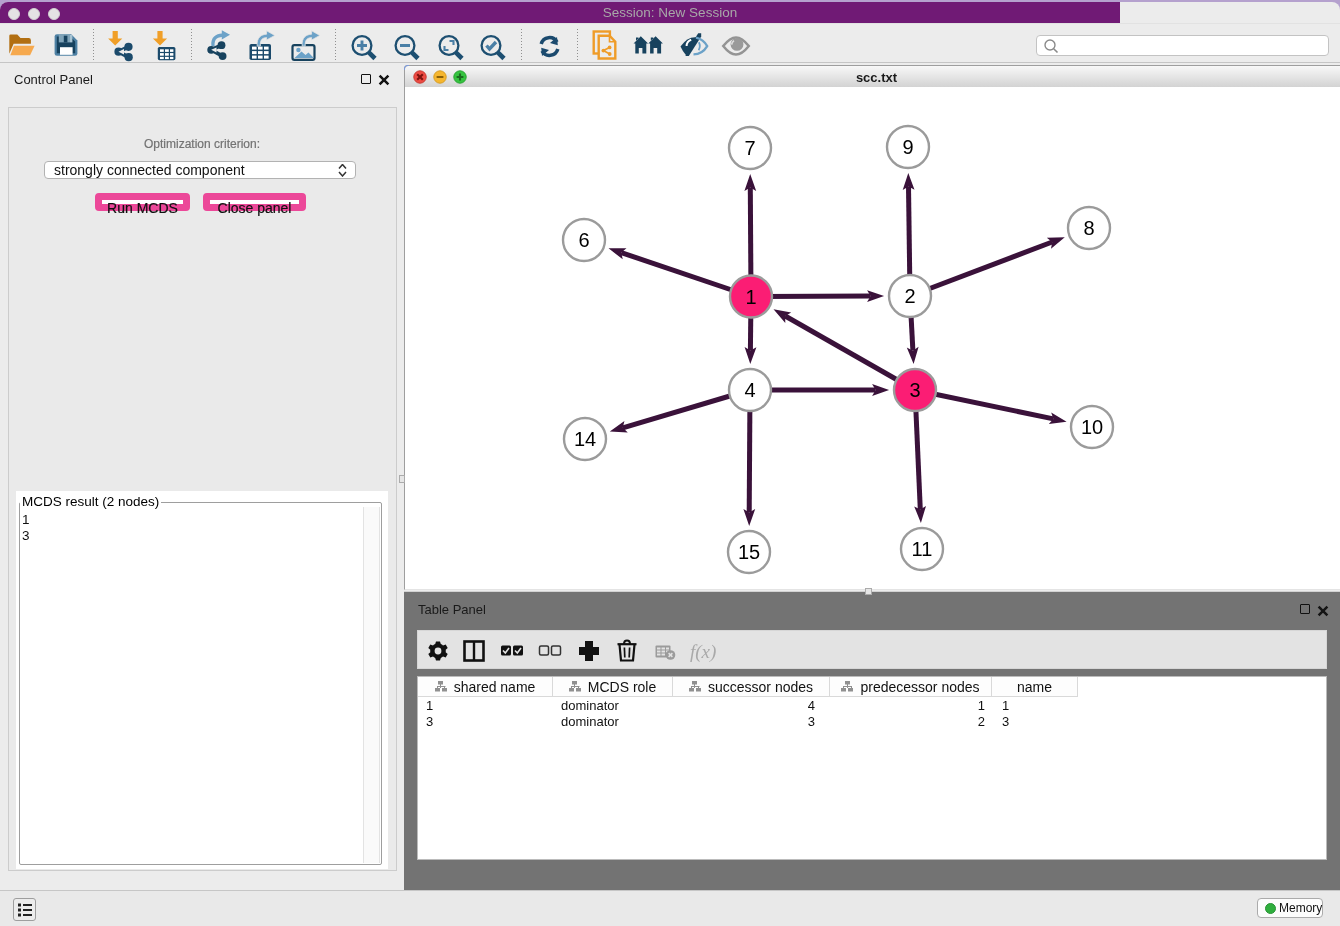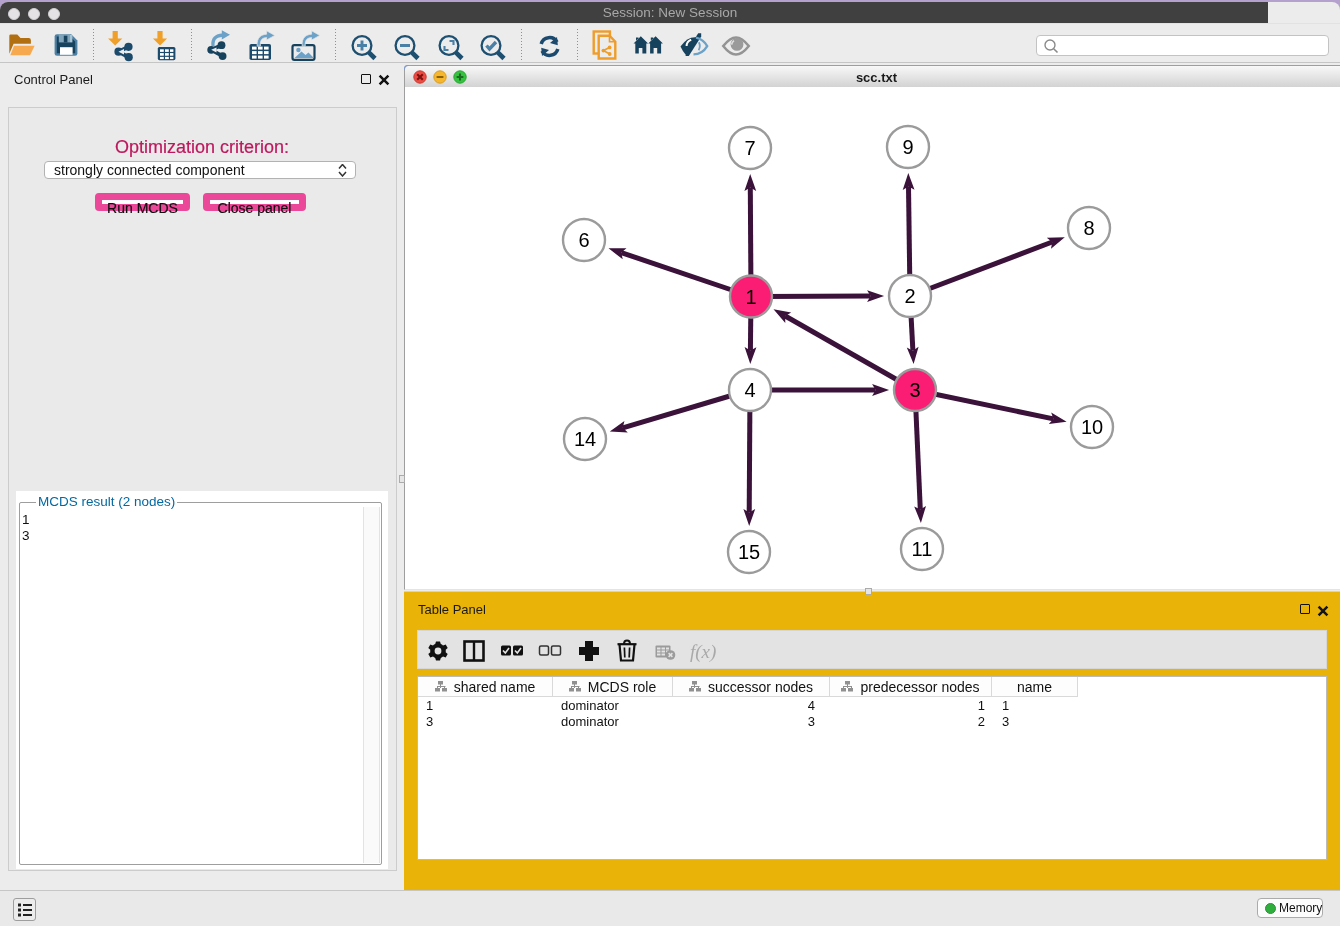--- a/index.html
+++ b/index.html
@@ -1,21 +1,21 @@
 <!DOCTYPE html>
 <html><head>
 <meta charset="utf-8">
 <style>
 * { margin:0; padding:0; box-sizing:border-box; }
 html,body { width:1340px; height:926px; overflow:hidden; }
 body { background:#b5a1ce; font-family:"Liberation Sans", sans-serif; position:relative; }
 #win { position:absolute; left:0; top:2px; width:1340px; height:924px;
   background:#ececec; border-radius:8px 8px 0 0; overflow:hidden; }
 
-#titlebar { position:absolute; left:0; top:0; width:1268px; height:21px; background:#404040; }
+#titlebar { position:absolute; left:0; top:0; width:1120px; height:21px; background:#701a75; }
 .tl { position:absolute; top:6px; width:12px; height:12px; border-radius:50%;
   background:#e4e2e4; border:1px solid #d0ced0; }
 #wtitle { position:absolute; top:3px; left:0; width:1340px; text-align:center;
   font-size:13.5px; color:#a8a8a8; }
 
 #toolbar { position:absolute; left:0; top:21px; width:1340px; height:40px;
   background:#ececec; border-top:1px solid #e2e2e2; border-bottom:1px solid #c5c5c5; }
 .sep { position:absolute; top:5px; height:33px; width:1px;
   background-image:linear-gradient(#909090 40%, rgba(0,0,0,0) 0%);
   background-size:1px 3px; }
@@ -28,45 +28,45 @@
 .seg { height:21px; background:#fff; border-top:1px solid #b7b7b7; border-bottom:1px solid #b7b7b7;
   border-right:1px solid #c4c4c4; font-size:14px; color:#111; text-align:center; line-height:20px;
   -webkit-text-stroke:0.2px; }
 .seg.first { border-left:1px solid #b7b7b7; border-radius:5px 0 0 5px; }
 .seg.last { border-right:1px solid #b7b7b7; border-radius:0 5px 5px 0; }
 .seg.sel { background:#cecece; color:#f3f3f3; text-shadow:0 1px 1px #9a9a9a; }
 .bottomtabs .seg { line-height:18px; }
 #tabpane { position:absolute; left:8px; top:44px; width:389px; height:764px;
   border:1px solid #cccccc; background:#eaeaea; }
 #optlabel { position:absolute; left:0; top:74px; width:404px; text-align:center;
-  font-size:18px; color:#be185d; -webkit-text-stroke:0.2px; }
+  font-size:12px; color:#737373; -webkit-text-stroke:0.2px; }
 #dropdown { position:absolute; left:44px; top:98px; width:312px; height:18px;
   background:#fff; border:1px solid #b2b2b2; border-radius:4px;
   font-size:14px; color:#111; line-height:16px; padding-left:9px; }
 .btn { position:absolute; height:18px; background:#fff; border:7px solid #ec4899;
   border-radius:4px; font-size:14px; color:#111; text-align:center; line-height:17px;
   -webkit-text-stroke:0.2px; }
 #resultpanel { position:absolute; left:16px; top:428px; width:372px; height:378px; background:#fff; }
 #fieldset { position:absolute; left:3px; top:11px; width:363px; height:363px;
   border:1px solid #9e9e9e; border-radius:2px; }
-#legend { position:absolute; left:16px; top:-9px; background:#fff; padding:0 2px;
-  font-size:13.5px; color:#0369a1; white-space:nowrap; }
+#legend { position:absolute; left:0; top:-9px; background:#fff; padding:0 2px;
+  font-size:13.5px; color:#000000; white-space:nowrap; }
 #scrolltrack { position:absolute; right:8px; top:16px; width:17px; height:356px;
   background:#fafafa; border-left:1px solid #e3e3e3; border-right:1px solid #e3e3e3; }
 
 #netwin { position:absolute; left:404px; top:63px; width:936px; height:526px; }
 #nettitle { position:absolute; left:0; top:0; width:936px; height:22px;
   background:linear-gradient(#f8f8f8, #d3d3d3); border:1px solid #9e9e9e; border-bottom:none;
   border-right:none; border-radius:4px 0 0 0; }
 #nettitletext { position:absolute; top:4px; width:936px; text-align:center;
   font-size:13px; font-weight:bold; color:#1a1a1a; }
 #netbody { position:absolute; left:0; top:22px; width:936px; height:503px;
   background:#fff; border-left:1px solid #9e9e9e; border-bottom:1px solid #e4e4e4; }
 
-#tpanel { position:absolute; left:404px; top:589px; width:936px; height:299px; background:#eab308;
+#tpanel { position:absolute; left:404px; top:589px; width:936px; height:299px; background:#737373;
   border-top:1px solid #d2d2d2; }
 #ttoolbar { position:absolute; left:13px; top:38px; width:910px; height:39px;
   background:#e3e3e3; border:1px solid #d6d6d6; }
 #ttable { position:absolute; left:13px; top:84px; width:910px; height:184px;
   background:#fff; border:1px solid #bbb; }
 .thead { position:absolute; top:0; height:20px; border-right:1px solid #d9d9d9;
   border-bottom:1px solid #d9d9d9; background:#fdfdfd;
   font-size:14px; color:#111; display:flex; align-items:center; justify-content:center; gap:7px; }
 .hicon { display:inline-block; width:12px; height:11px;
   background:

